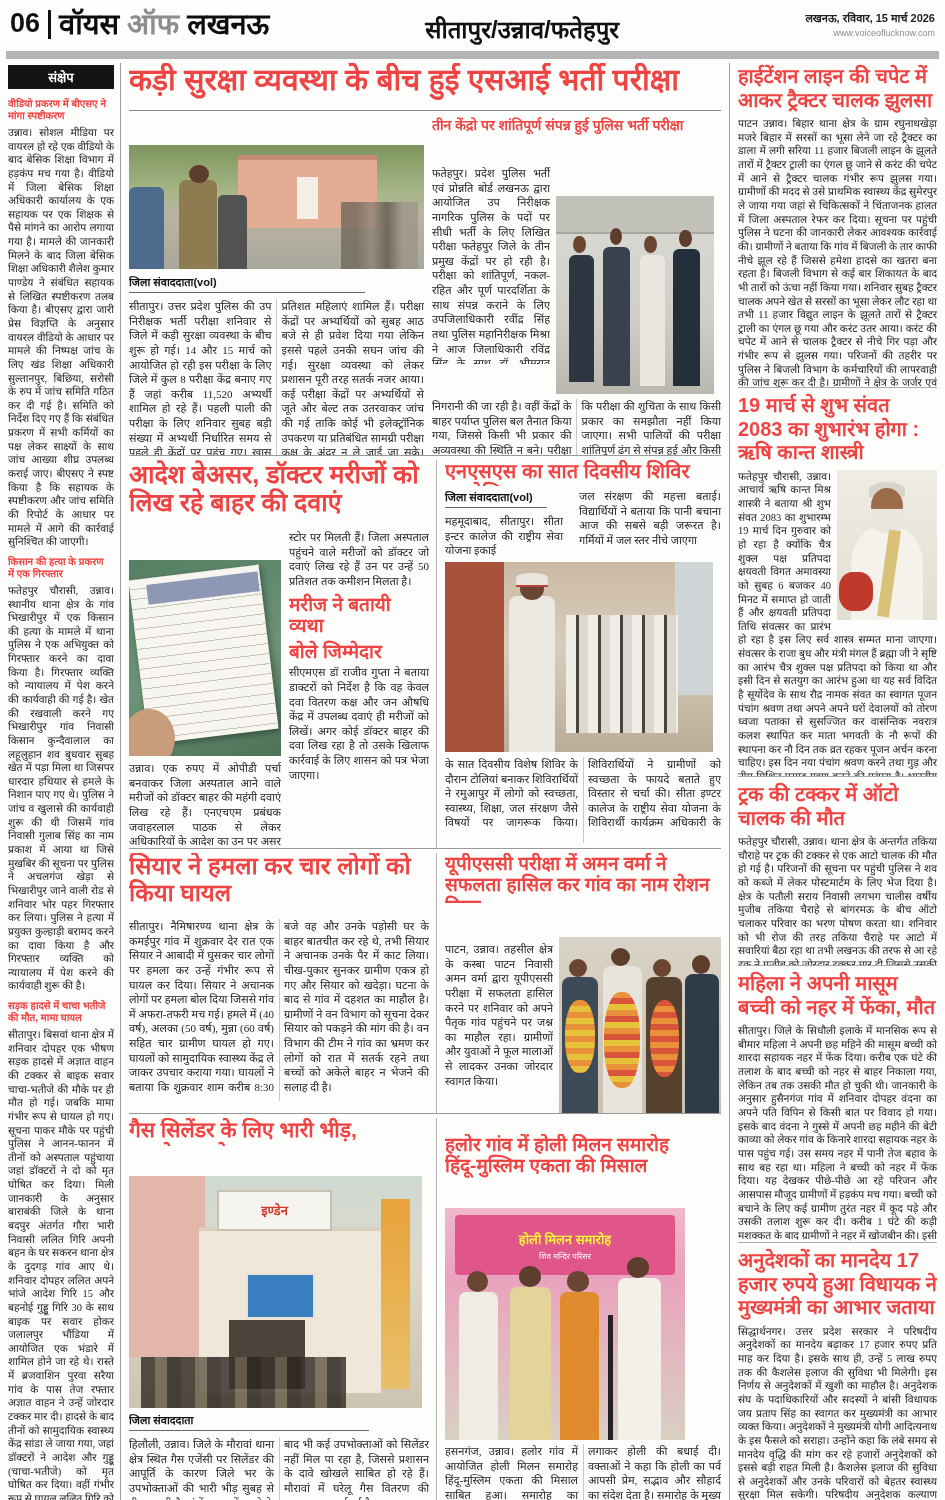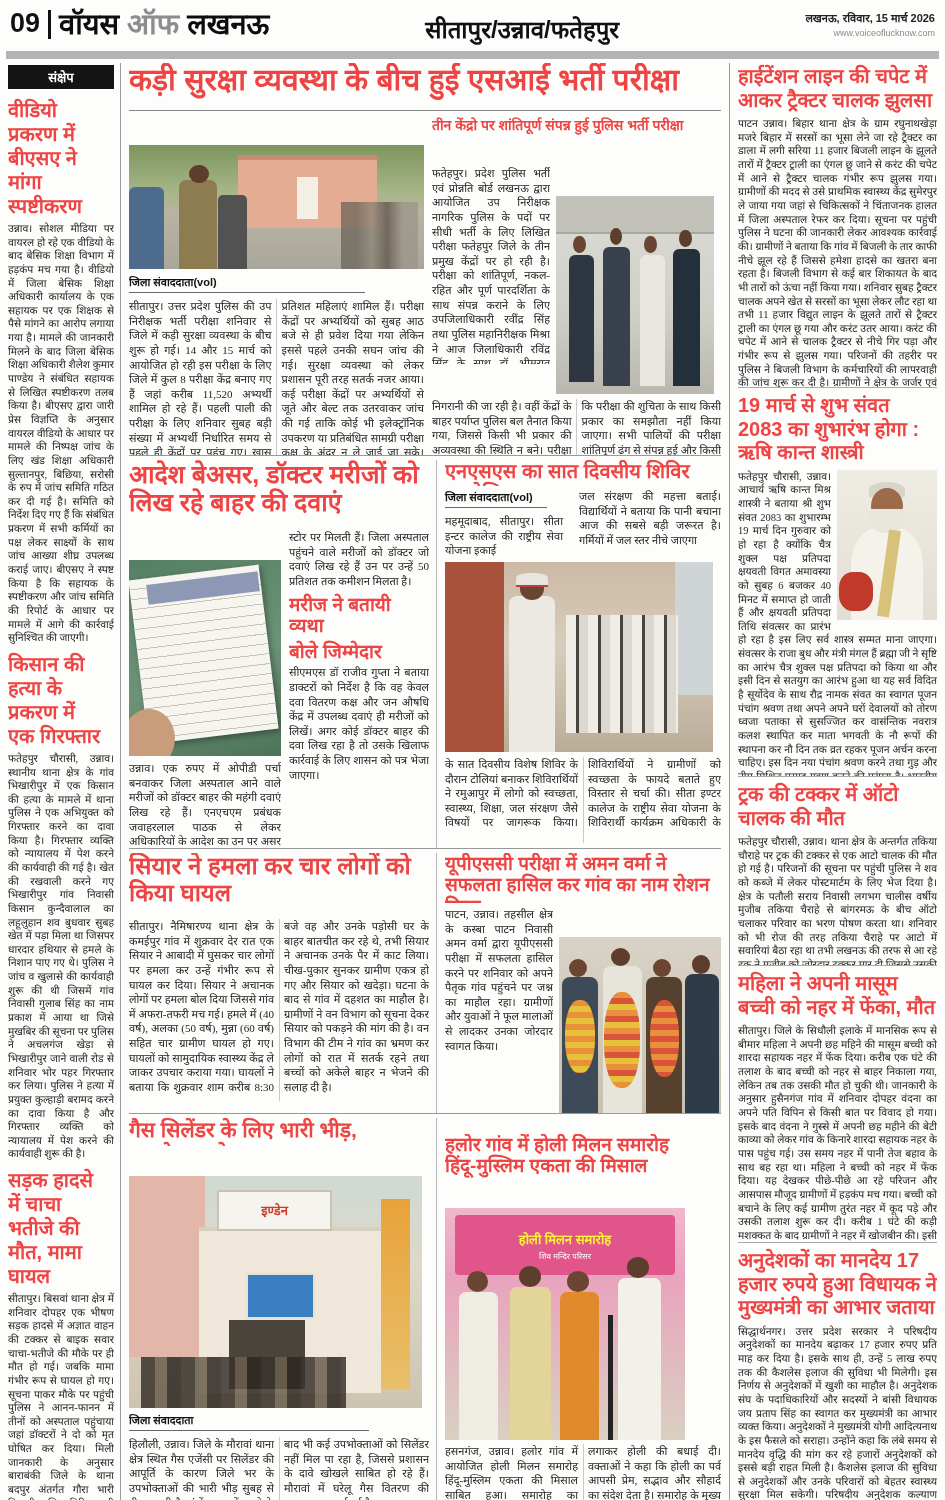--- a/index.html
+++ b/index.html
@@ -25,21 +25,21 @@
   .rightcol{width:auto;flex:1;border-left:1px solid #9a9a9a;padding:0 2px 0 8px;overflow:hidden;}
   
   h1,h2,h3{font-family:Liberation Sans, sans-serif;color:#ef4444;margin:0;font-weight:bold;line-height:1.12;}
   .h-lead{font-size:30px;border-bottom:1px solid #888;padding-bottom:5px;margin-bottom:4px;height:42px;overflow:hidden;}
   .h-sub{font-size:14px;font-weight:bold;line-height:1.15;margin:2px 0 5px 0;height:44px;overflow:hidden;}
   .h-med{font-size:25px;height:66px;overflow:hidden;margin-bottom:4px;}
   .h-med2{font-size:20px;height:26px;overflow:hidden;margin-bottom:3px;}
   .h-sec{font-size:24px;height:62px;overflow:hidden;margin-bottom:4px;}
   .h-small2{font-size:19px;height:50px;overflow:hidden;margin-bottom:4px;}
   .h-one{font-size:21px;height:52px;overflow:hidden;margin-bottom:3px;}
-  .h-side{font-size:20px;line-height:1.2;margin:7px 8px 4px 0;}
+  .h-side{font-size:10px;line-height:1.2;margin:7px 8px 4px 0;}
   .h-rc{font-size:20px;line-height:1.18;margin:2px 0 5px 0;}
   .h-ssub{font-size:19px;margin:5px 0 3px 0;}
   .body-txt{font-size:11px;line-height:1.33;text-align:justify;margin:0;color:#222;}
   .body-sm{font-size:10.5px;line-height:1.3;text-align:justify;margin:0;color:#242424;}
   .cols2{column-count:2;column-gap:10px;column-rule:1px solid #c9c9c9;}
   .byline{font-family:"Liberation Sans","DejaVu Sans",sans-serif;font-weight:bold;font-size:11px;color:#111;
           border-bottom:1px solid #666;padding-bottom:3px;margin:0 0 6px 0;width:80%;}
   .side-title{background:#141414;color:#fff;font-family:"Liberation Sans","DejaVu Sans",sans-serif;
               font-weight:bold;font-size:13px;text-align:center;padding:3px 16px;margin:2px 0 2px 0;}
   
@@ -52,21 +52,21 @@
   .split-r{flex:1;padding-left:8px;overflow:hidden;}
   .lead-top{display:flex;gap:8px;}
   .lead-left{width:295px;flex:none;}
   .lead-right{flex:1;overflow:hidden;}
   .introrow{display:flex;gap:6px;}
   .introrow .body-txt{width:118px;flex:none;}
   .meds-row{display:flex;gap:8px;}
   .meds-left{width:152px;flex:none;}
   .meds-right{flex:1;overflow:hidden;}
   .upsc-row{display:flex;gap:6px;}
-  .upsc-row .body-txt{flex:1;}
+  .upsc-row .body-txt{flex:1;margin-top:35px;}
   
   .photo{position:relative;overflow:hidden;background:#cfd3c9;flex:none;margin-top:30px;}
   .ph{position:absolute;}
   .p-lead-left{width:295px;height:124px;margin-bottom:5px;}
   .p1-bg{inset:0;background:linear-gradient(180deg,#7d955e 0%,#a7b687 38%,#b9b3a3 55%,#a9a79c 100%);}
   .p1-bldg{left:37%;top:8%;width:47%;height:55%;background:#e5ac94;border-top:5px solid #c68c76;}
   .p1-door{left:57%;top:26%;width:7%;height:34%;background:#f3efe4;}
   .p1-cop{left:17%;top:28%;width:13%;height:72%;background:#8d7c50;border-radius:7px 7px 0 0;}
   .p1-cop-head{left:20.5%;top:16%;width:6.5%;height:15%;background:#5d3d2c;border-radius:50%;}
   .p1-man1{left:0%;top:34%;width:12%;height:66%;background:#4c6b8d;border-radius:6px 6px 0 0;}
@@ -152,21 +152,21 @@
   .rc-a5{height:264px;border-top:1px solid #aaa;padding-top:4px;}
   .sb-art{overflow:hidden;}
 </style>
 </head>
 <body>
 
 <div class="page">
 
   <header class="masthead-row">
     <div class="mast-left">
-      <span class="pageno">09</span>
+      <span class="pageno">06</span>
       <span class="mast-word w1">वॉयस</span>
       <span class="mast-word w2">ऑफ</span>
       <span class="mast-word w3">लखनऊ</span>
     </div>
     <div class="mast-center">सीतापुर/उन्नाव/फतेहपुर</div>
     <div class="mast-right">
       <div class="mast-date">लखनऊ, रविवार, 15 मार्च 2026</div>
       <a class="mast-site" href="#">www.voiceoflucknow.com</a>
     </div>
   </header>

